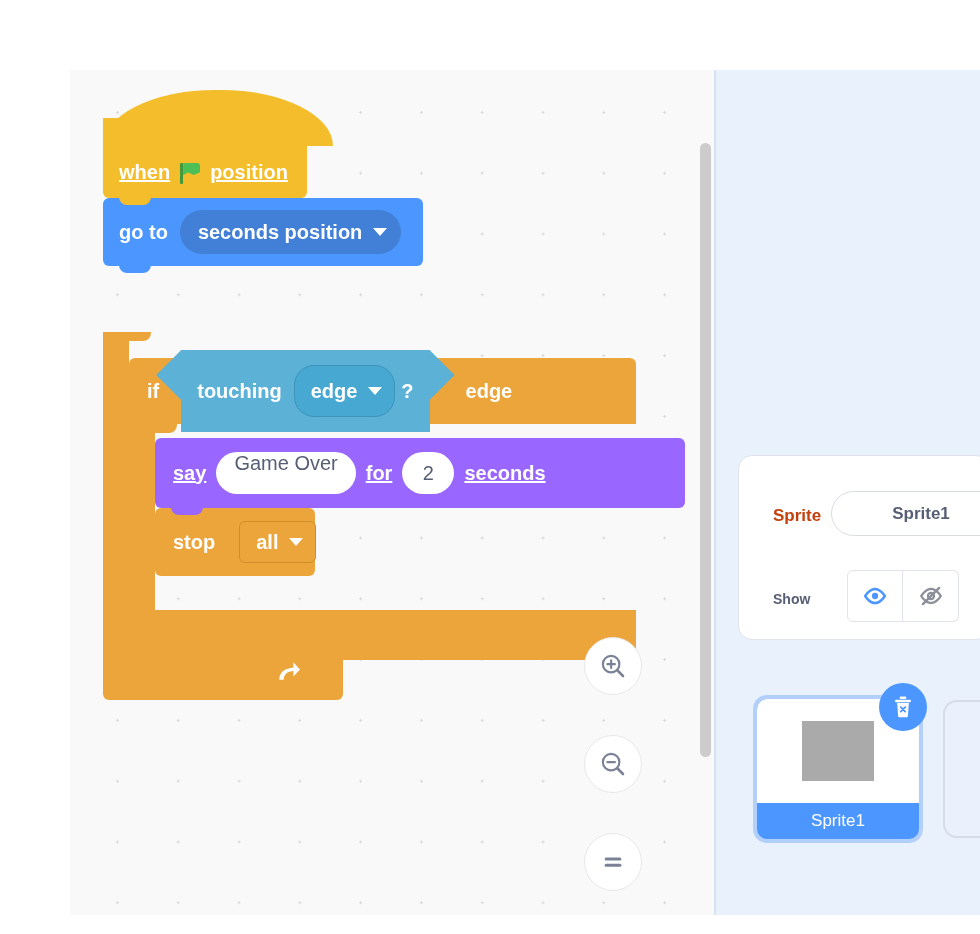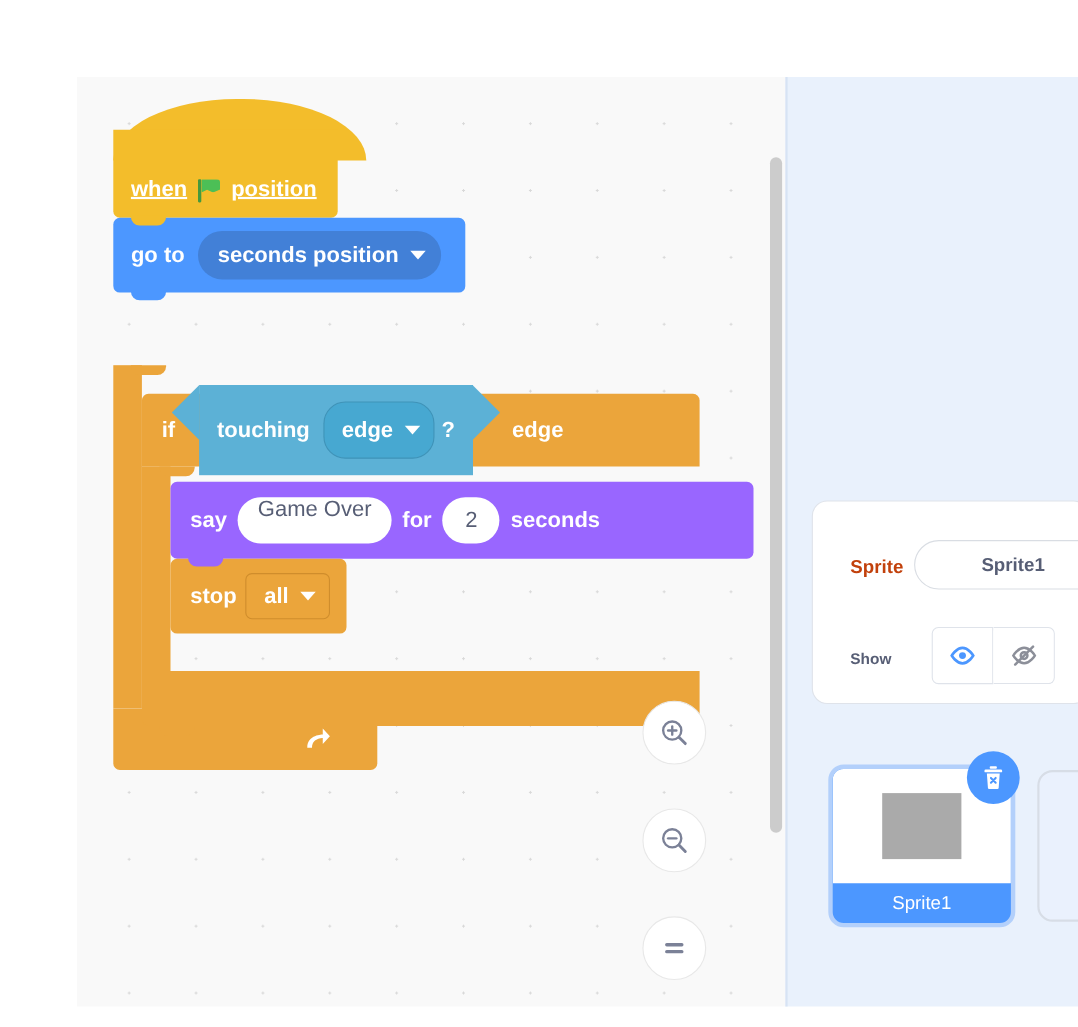--- a/index.html
+++ b/index.html
@@ -326,20 +326,21 @@
   
   #say-block {
     left: 85px;
     top: 368px;
     width: 530px;
     height: 70px;
     background: #9966ff;
     border-radius: 6px;
     padding-left: 18px;
     z-index: 3;
+    text-decoration: underline;
   }
   #say-notch {
     position: absolute;
     left: 101px;
     top: 436px;
     width: 32px;
     height: 9px;
     background: #9966ff;
     border-radius: 0 0 8px 8px;
     z-index: 4;
@@ -379,21 +380,21 @@
     border-radius: 6px;
     padding-left: 18px;
     z-index: 3;
   }
   .rect-dropdown {
     background: #eba53b;
     border: 1px solid #cf8d2c;
     border-radius: 6px;
     height: 42px;
     padding: 0 12px 0 16px;
-    margin-left: 8px;
+    margin-left: 24px;
     display: flex;
     align-items: center;
     box-sizing: border-box;
   }
 
   
   .zoom-btn {
     position: absolute;
     width: 58px;
     height: 58px;

